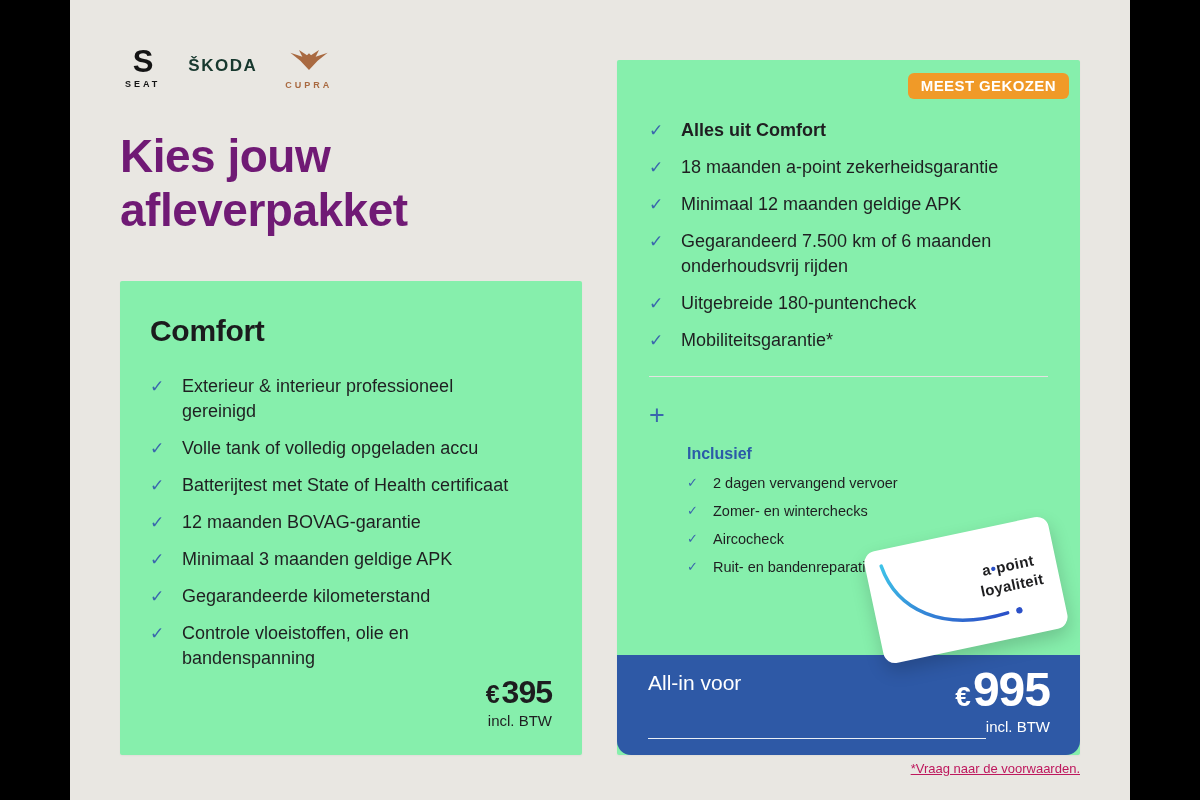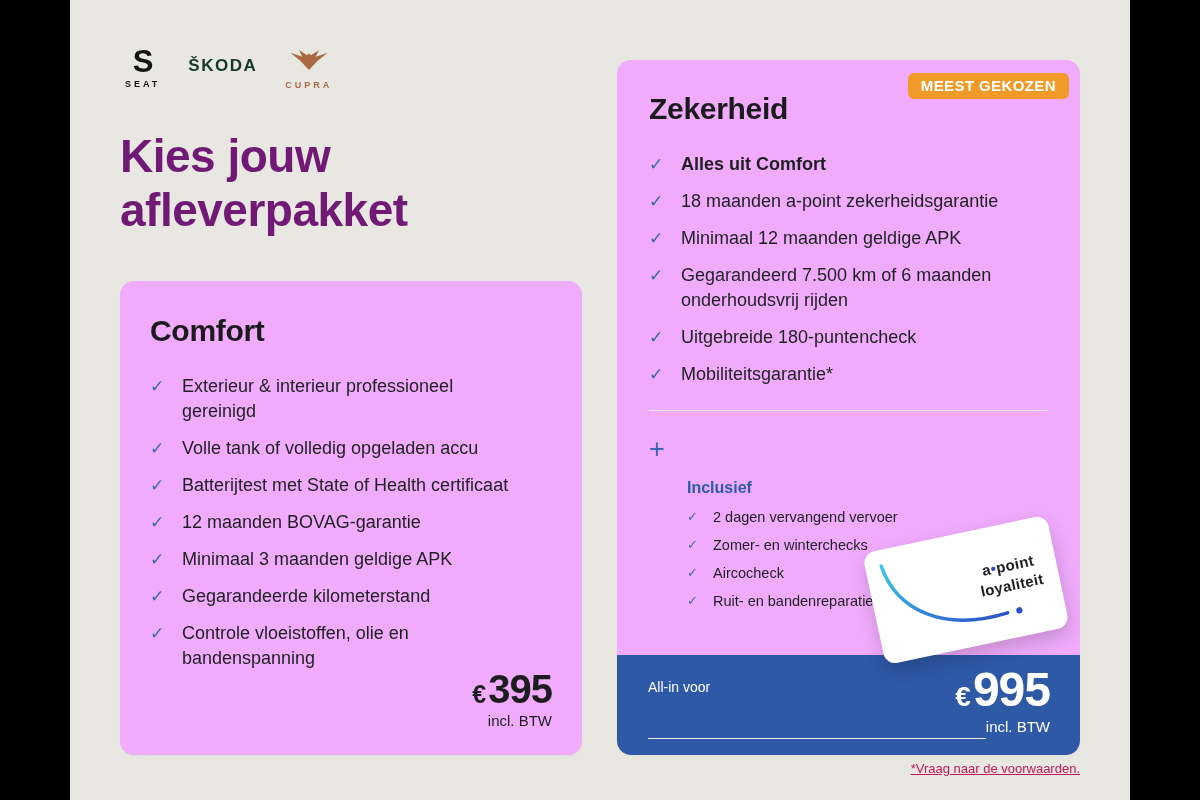--- a/index.html
+++ b/index.html
@@ -28,42 +28,42 @@
 
   
   .headline {
     position:absolute; left:50px; top:130px; width:420px;
     font-size:46px; line-height:1.17; font-weight:600;
     color:#701a75; letter-spacing:-0.5px;
   }
 
   
   .card {
-    position:absolute; background:#f0abfc; border-radius:14px;
+    position:absolute; background:#86efac; border-radius:2px;
     box-shadow:0 1px 2px rgba(0,0,0,0.04);
   }
   .card-comfort { left:50px; top:281px; width:462px; height:474px; padding:33px 30px; }
   .card-zekerheid { left:547px; top:60px; width:463px; height:695px; padding:32px 32px; overflow:hidden; }
 
   .card-title { font-size:30px; font-weight:700; color:#1b1b1d; letter-spacing:-0.3px; }
 
   ul.checklist { list-style:none; margin-top:26px; }
   ul.checklist li { display:flex; gap:10px; margin-bottom:12px; }
   .check {
     color:#3a67ad; font-size:17px; line-height:25px; width:22px; flex-shrink:0;
   }
   .item-text { font-size:18px; line-height:25px; color:#1f1f21; max-width:330px; }
   .card-zekerheid .item-text { max-width:360px; }
   li.bold .item-text { font-weight:700; }
 
   
   .price-block { position:absolute; right:30px; bottom:26px; text-align:right; }
   .price-row { display:flex; align-items:baseline; justify-content:flex-end; }
   .price-cur { font-size:25px; font-weight:600; margin-right:2px; }
-  .price-amount { font-size:40px; font-weight:700; letter-spacing:-1px; line-height:1; }
+  .price-amount { font-size:32px; font-weight:700; letter-spacing:-1px; line-height:1; }
   .price-note { font-size:15px; color:#1f1f21; margin-top:3px; }
 
   
   .badge {
     position:absolute; top:13px; right:11px;
     background:#f09a28; color:#fff;
     font-size:15px; font-weight:700; letter-spacing:0.4px;
     padding:4px 13px 5px; border-radius:6px;
   }
 
@@ -96,21 +96,21 @@
     line-height:1.35;
   }
   .loyalty-dot { color:#2b50c8; }
 
   
   .zfooter {
     position:absolute; left:0; right:0; bottom:0; height:100px;
     background:#2e59a6; color:#fff; z-index:2;
     border-radius:0 0 14px 14px;
   }
-  .zfooter-label { position:absolute; left:31px; top:24px; font-size:14px;text-align:center; }
+  .zfooter-label { position:absolute; left:31px; top:16px; font-size:21px;text-align:center; }
   .zfooter-line { position:absolute; left:31px; bottom:16px; width:338px; height:1.5px; background:rgba(255,255,255,0.9); }
   .zfooter-price { position:absolute; right:30px; top:11px; display:flex; align-items:baseline; }
   .zfooter-cur { font-size:28px; font-weight:600; margin-right:2px; }
   .zfooter-amount { font-size:48px; font-weight:700; letter-spacing:-1px; line-height:1;text-align:right; }
   .zfooter-note { position:absolute; right:30px; top:63px; font-size:15px; }
 
   
   .disclaimer { position:absolute; right:50px; top:761px; font-size:13px; color:#be185d;text-decoration:underline; }
 </style>
 </head>
@@ -172,21 +172,20 @@
       <div class="price-row">
         <span class="price-cur">€</span>
         <span class="price-amount">395</span>
       </div>
       <div class="price-note">incl. BTW</div>
     </div>
   </section>
 
   <section class="card card-zekerheid">
     <div class="badge">MEEST GEKOZEN</div>
-    <h2 class="card-title">Zekerheid</h2>
     <ul class="checklist">
       <li class="bold">
           <span class="check">✓</span>
           <span class="item-text">Alles uit Comfort</span>
         </li>
       <li>
           <span class="check">✓</span>
           <span class="item-text">18 maanden a-point zekerheidsgarantie</span>
         </li>
       <li>

